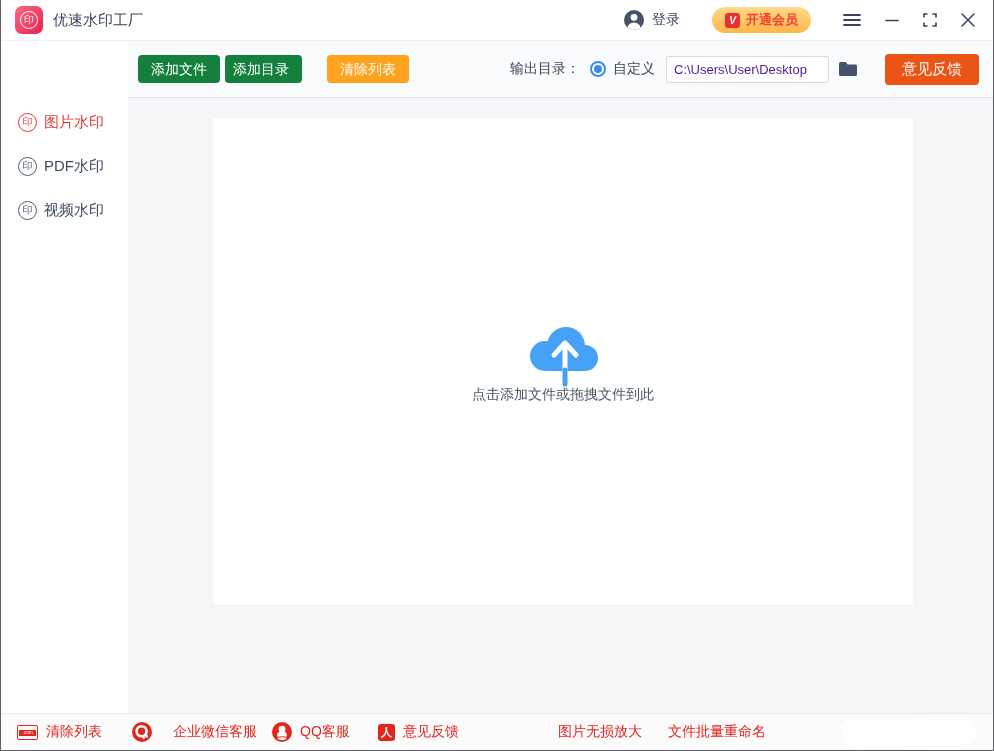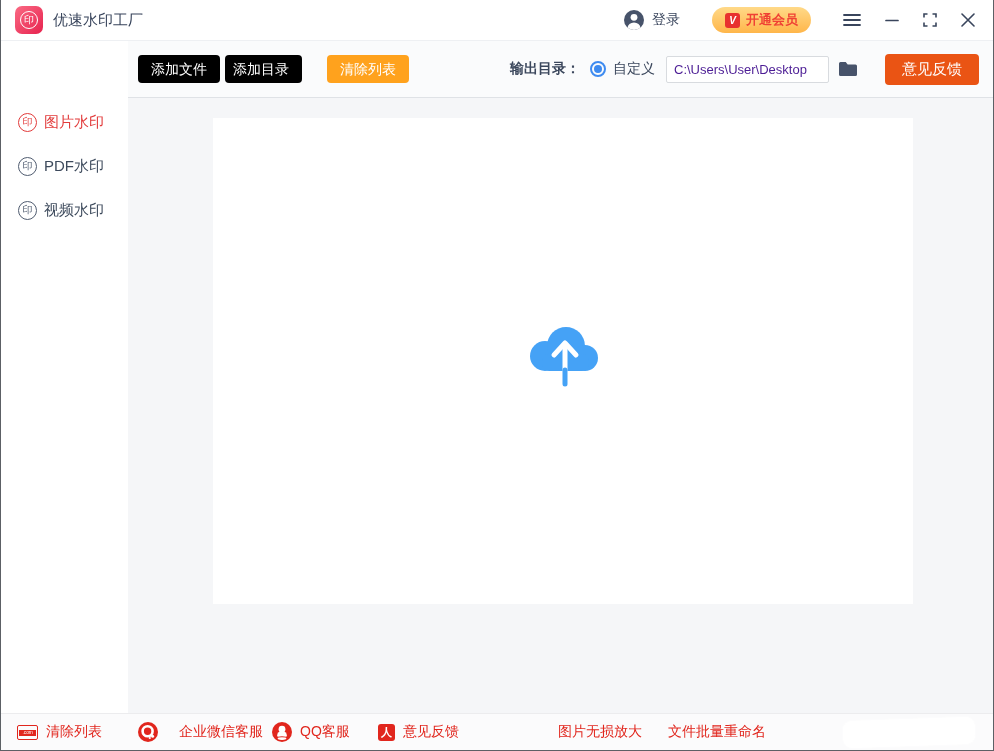--- a/index.html
+++ b/index.html
@@ -27,25 +27,25 @@
              font-size:10px; font-weight:bold; font-style:italic; line-height:15px; text-align:center; }
   .vip-label { font-size:13px; color:#f04134; font-weight:600; }
   .win-ctrl { margin-left:26px; display:flex; align-items:center; gap:24px; }
   .win-ctrl .wc { cursor:pointer; display:flex; align-items:center; }
 
   
   .toolbar { position:absolute; left:127px; right:0; top:41px; height:57px; background:#fafbfc;
              border-bottom:1px solid #dfe2e6; display:flex; align-items:center; padding:0 14px 0 10px; }
   .btn { height:28px; line-height:28px; padding:0 13px; border-radius:4px; color:#fff;
          font-size:14px; border:none; cursor:pointer; font-family:inherit; }
-  .btn-blue { background:#000000; }
+  .btn-blue { background:#15803d; }
   .btn-blue + .btn-blue { margin-left:5px;padding-left:8px; }
   .btn-orange { background:#ffa21d; margin-left:25px; }
   .out-group { margin-left:auto; display:flex; align-items:center; }
-  .out-label { font-size:14px; color:#3b475c;font-weight:bold; }
+  .out-label { font-size:14px; color:#3b475c; }
   .radio { width:16px; height:16px; border:2px solid #3e8bf0; border-radius:50%; margin:0 7px 0 10px;
            display:flex; align-items:center; justify-content:center; cursor:pointer; flex:none; }
   .radio::after { content:""; width:8px; height:8px; border-radius:50%; background:#3e8bf0; }
   .custom-label { font-size:14px; color:#3b475c; margin-right:11px; }
   .path-input { width:163px; height:27px; border:1px solid #d8dbdf; border-radius:2px; background:#fff;
                 color:#4c1d95; font-size:13px; padding:0 7px; font-family:inherit; }
   .folder-btn { margin-left:9px; background:none; border:none; cursor:pointer; display:flex; align-items:center; }
   .start-btn { margin-left:27px; height:31px; padding:0 17px; background:#ea5414; border:none;
                border-radius:4px; color:#fff; font-size:15px; cursor:pointer; font-family:inherit; }
 
@@ -181,35 +181,36 @@
         <svg width="88" height="68" viewBox="0 0 88 68">
           <circle cx="26" cy="36" r="15" fill="#45a2f6"></circle>
           <circle cx="47" cy="26" r="19" fill="#45a2f6"></circle>
           <circle cx="66" cy="38" r="13" fill="#45a2f6"></circle>
           <rect x="23" y="34" width="47" height="17" rx="7" fill="#45a2f6"></rect>
           <path d="M46 50V25" stroke="#fff" stroke-width="5" stroke-linecap="round"></path>
           <path d="M35 35L46 23l11 12" stroke="#fff" stroke-width="5" fill="none" stroke-linecap="round" stroke-linejoin="round"></path>
           <path d="M46 50v14" stroke="#45a2f6" stroke-width="5" stroke-linecap="round"></path>
         </svg>
       </div>
+      <div class="drop-hint">点击添加文件或拖拽文件到此</div>
     </div>
   </div>
 
   <div class="footer">
 
     <div class="f-item" style="left:16px;">
       <span class="www-ico">
         <span class="www-band">
             <i>.com</i>
           </span>
       </span>
       <span>清除列表</span>
     </div>
 
-    <div class="f-item" style="left:137px;gap:21px;">
+    <div class="f-item" style="left:131px;gap:21px;">
       <span style="display:flex;">
         <svg width="20" height="20" viewBox="0 0 20 20">
           <circle cx="10" cy="10" r="10" fill="#e1261d"></circle>
           <circle cx="9.6" cy="9.3" r="5" fill="none" stroke="#fff" stroke-width="2.6"></circle>
           <circle cx="14.6" cy="14.3" r="1.5" fill="#fff"></circle>
           <circle cx="11.8" cy="16" r="1.1" fill="#fff"></circle>
         </svg>
       </span>
       <span>企业微信客服</span>
     </div>

